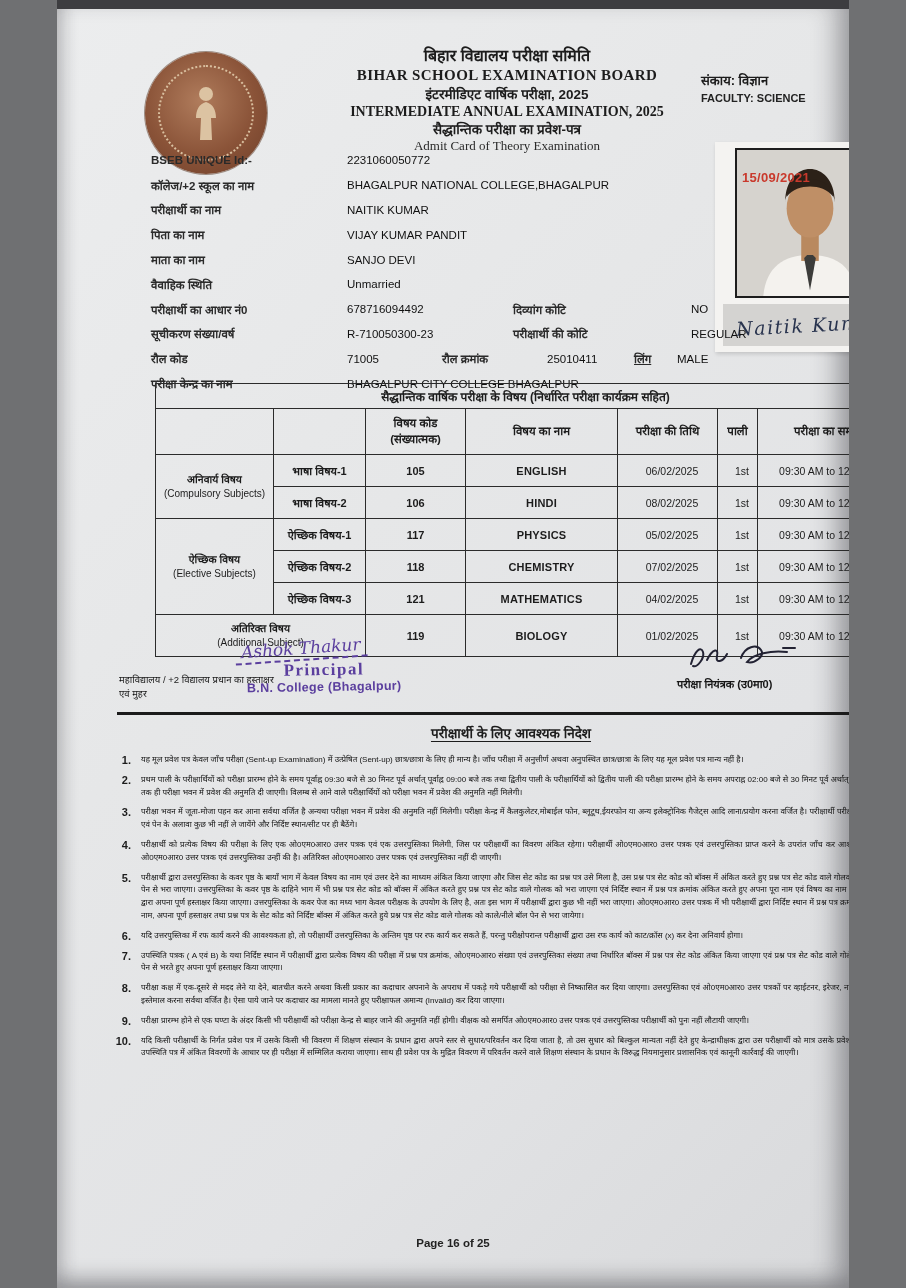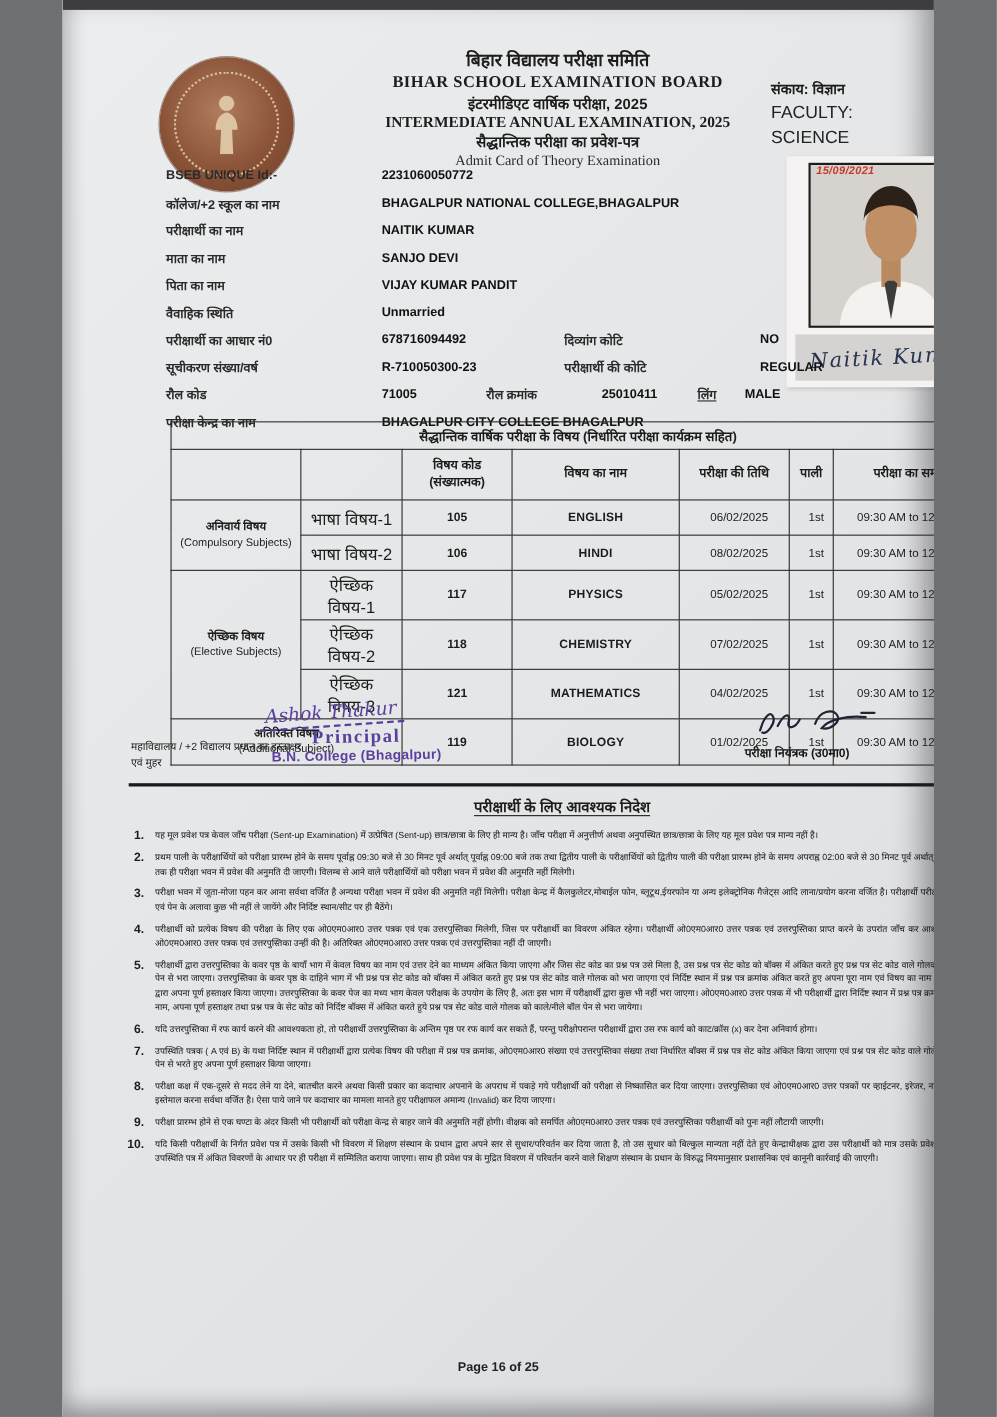--- a/index.html
+++ b/index.html
@@ -32,54 +32,54 @@
   .hdr { position:absolute; left:215px; top:46px; width:470px; text-align:center; line-height:1.28; }
   .hdr .hi1 { font-size:16px; font-weight:bold; }
   .hdr .en1 { font-size:15px; font-weight:bold; font-family:"Liberation Serif", serif; letter-spacing:.4px; }
   .hdr .hi2 { font-size:13.5px; font-weight:bold; }
   .hdr .en2 { font-size:14px; font-weight:bold; font-family:"Liberation Serif", serif; }
   .hdr .hi3 { font-size:13.5px; font-weight:bold; }
   .hdr .en3 { font-size:13px; font-family:"Liberation Serif", serif; color:#2a2a2a; }
 
   .faculty { position:absolute; left:644px; top:72px; line-height:1.45; }
   .faculty .f-hi { font-size:13px; font-weight:bold; }
-  .faculty .f-en { font-size:16px; font-weight:normal; color:#222; }
+  .faculty .f-en { font-size:11px; font-weight:bold; color:#222; }
 
   
   .photo-area { position:absolute; left:658px; top:142px; width:190px; height:210px; background:#f4f3f1; box-shadow:1px 2px 4px rgba(0,0,0,.15); }
   .photo-frame { position:absolute; left:20px; top:6px; width:150px; height:150px; border:2px solid #1d1d1d; background:linear-gradient(#dedcd8,#cfcdc9); overflow:hidden; }
-  .date-stamp { position:absolute; top:0; left:5px; font-size:10px; font-weight:bold; color:#c9392c; z-index:2; letter-spacing:.3px;font-style:italic; }
+  .date-stamp { position:absolute; top:20px; left:5px; font-size:13px; font-weight:bold; color:#c9392c; z-index:2; letter-spacing:.3px; }
   .photo-frame svg { position:absolute; inset:0; width:100%; height:100%; }
   .sig-strip { position:absolute; left:8px; top:162px; width:174px; height:42px; background:#d4d3d1; display:flex; align-items:center; justify-content:center; }
   .hand { font-family:"DejaVu Serif", serif; font-style:italic; color:#28334e; }
   .sig-strip .hand { font-size:19px; transform:rotate(-3deg); letter-spacing:1.5px; }
 
   
   .details { position:absolute; left:62px; top:148px; width:600px; }
   .drow { display:flex; height:24.8px; align-items:center; font-size:11.5px;margin-left:32px; }
   .dlabel { width:196px; color:#2a2a2a; font-weight:600; flex-shrink:0; }
-  .dvalue { font-weight:bold; color:#111; }
+  .dvalue { font-weight:normal; color:#111; }
   .w-v1 { width:166px; flex-shrink:0; }
   .w-l2 { width:178px; flex-shrink:0; }
   .w-rv1 { width:95px; flex-shrink:0; }
   .w-rl2 { width:105px; flex-shrink:0; }
   .w-rv2 { width:87px; flex-shrink:0; }
   .w-rl3 { width:43px; flex-shrink:0;text-decoration:underline; }
 
   
   .subjects { position:absolute; left:98px; top:383px; width:740px; }
   .subjects table { width:100%; border-collapse:collapse; table-layout:fixed; }
   .subjects td { border:1.6px solid #2b2b2b; text-align:center; vertical-align:middle; padding:2px 3px; }
   .subjects .t-title { font-size:12px; font-weight:bold; height:25px; }
   .subjects .t-head { font-size:11.5px; font-weight:bold; height:46px; line-height:1.35; }
   .subjects .t-row { height:32px; }
   .subjects .t-row-last { height:42px; }
   .subjects .group { font-size:10.5px; font-weight:bold; line-height:1.3; }
   .subjects .group .gen { font-weight:normal; font-size:10px; }
-  .subjects .sub { font-size:15px; font-weight:normal; }
+  .subjects .sub { font-size:11px; font-weight:bold; }
   .subjects .code { font-size:11px; font-weight:600;margin-top:24px; }
   .subjects .sname { font-size:11px; font-weight:600; letter-spacing:.2px; }
   .subjects .sdate, .subjects .sshift, .subjects .stime { font-size:10.5px;padding-left:12px; }
 
   
   .sign-row { position:absolute; left:60px; top:640px; width:786px; height:70px; }
   .principal-block { position:absolute; left:0; top:0; width:380px; height:70px; }
   .printed-label { position:absolute; left:2px; top:33px; font-size:9.5px; line-height:1.5; color:#1a1a1a; }
   .hand-principal { position:absolute; left:118px; top:-2px; font-size:17px; color:#5b3f9e; transform:rotate(-4deg); border-bottom:2px dashed #5b3f9e; padding:0 6px 1px; z-index:3; }
   .stamp { position:absolute; left:92px; top:20px; width:230px; text-align:center; color:#5b3f9e; z-index:2; transform:rotate(-1deg); }
@@ -154,26 +154,26 @@
     </div>
     <div class="drow">
       <span class="dlabel">कॉलेज/+2 स्कूल का नाम</span>
       <span class="dvalue">BHAGALPUR NATIONAL COLLEGE,BHAGALPUR</span>
     </div>
     <div class="drow">
       <span class="dlabel">परीक्षार्थी का नाम</span>
       <span class="dvalue">NAITIK KUMAR</span>
     </div>
     <div class="drow">
+      <span class="dlabel">पिता का नाम</span>
+      <span class="dvalue">VIJAY KUMAR PANDIT</span>
+    </div>
+    <div class="drow">
       <span class="dlabel">माता का नाम</span>
       <span class="dvalue">SANJO DEVI</span>
-    </div>
-    <div class="drow">
-      <span class="dlabel">पिता का नाम</span>
-      <span class="dvalue">VIJAY KUMAR PANDIT</span>
     </div>
     <div class="drow">
       <span class="dlabel">वैवाहिक स्थिति</span>
       <span class="dvalue">Unmarried</span>
     </div>
     <div class="drow">
       <span class="dlabel">परीक्षार्थी का आधार नं0</span>
       <span class="dvalue w-v1">678716094492</span>
       <span class="dlabel w-l2">दिव्यांग कोटि</span>
       <span class="dvalue">NO</span>

